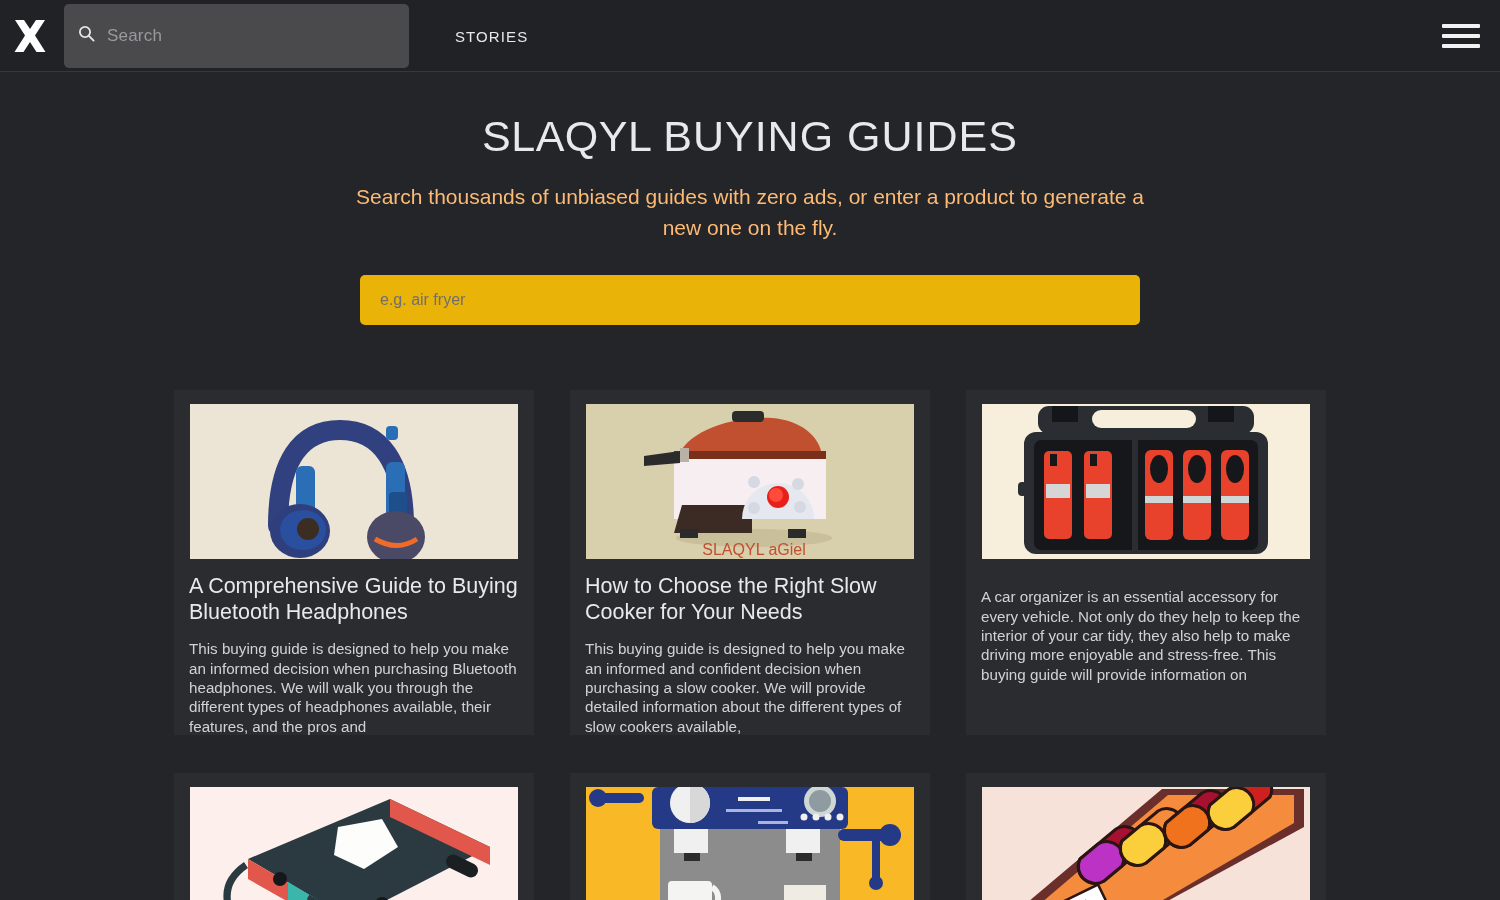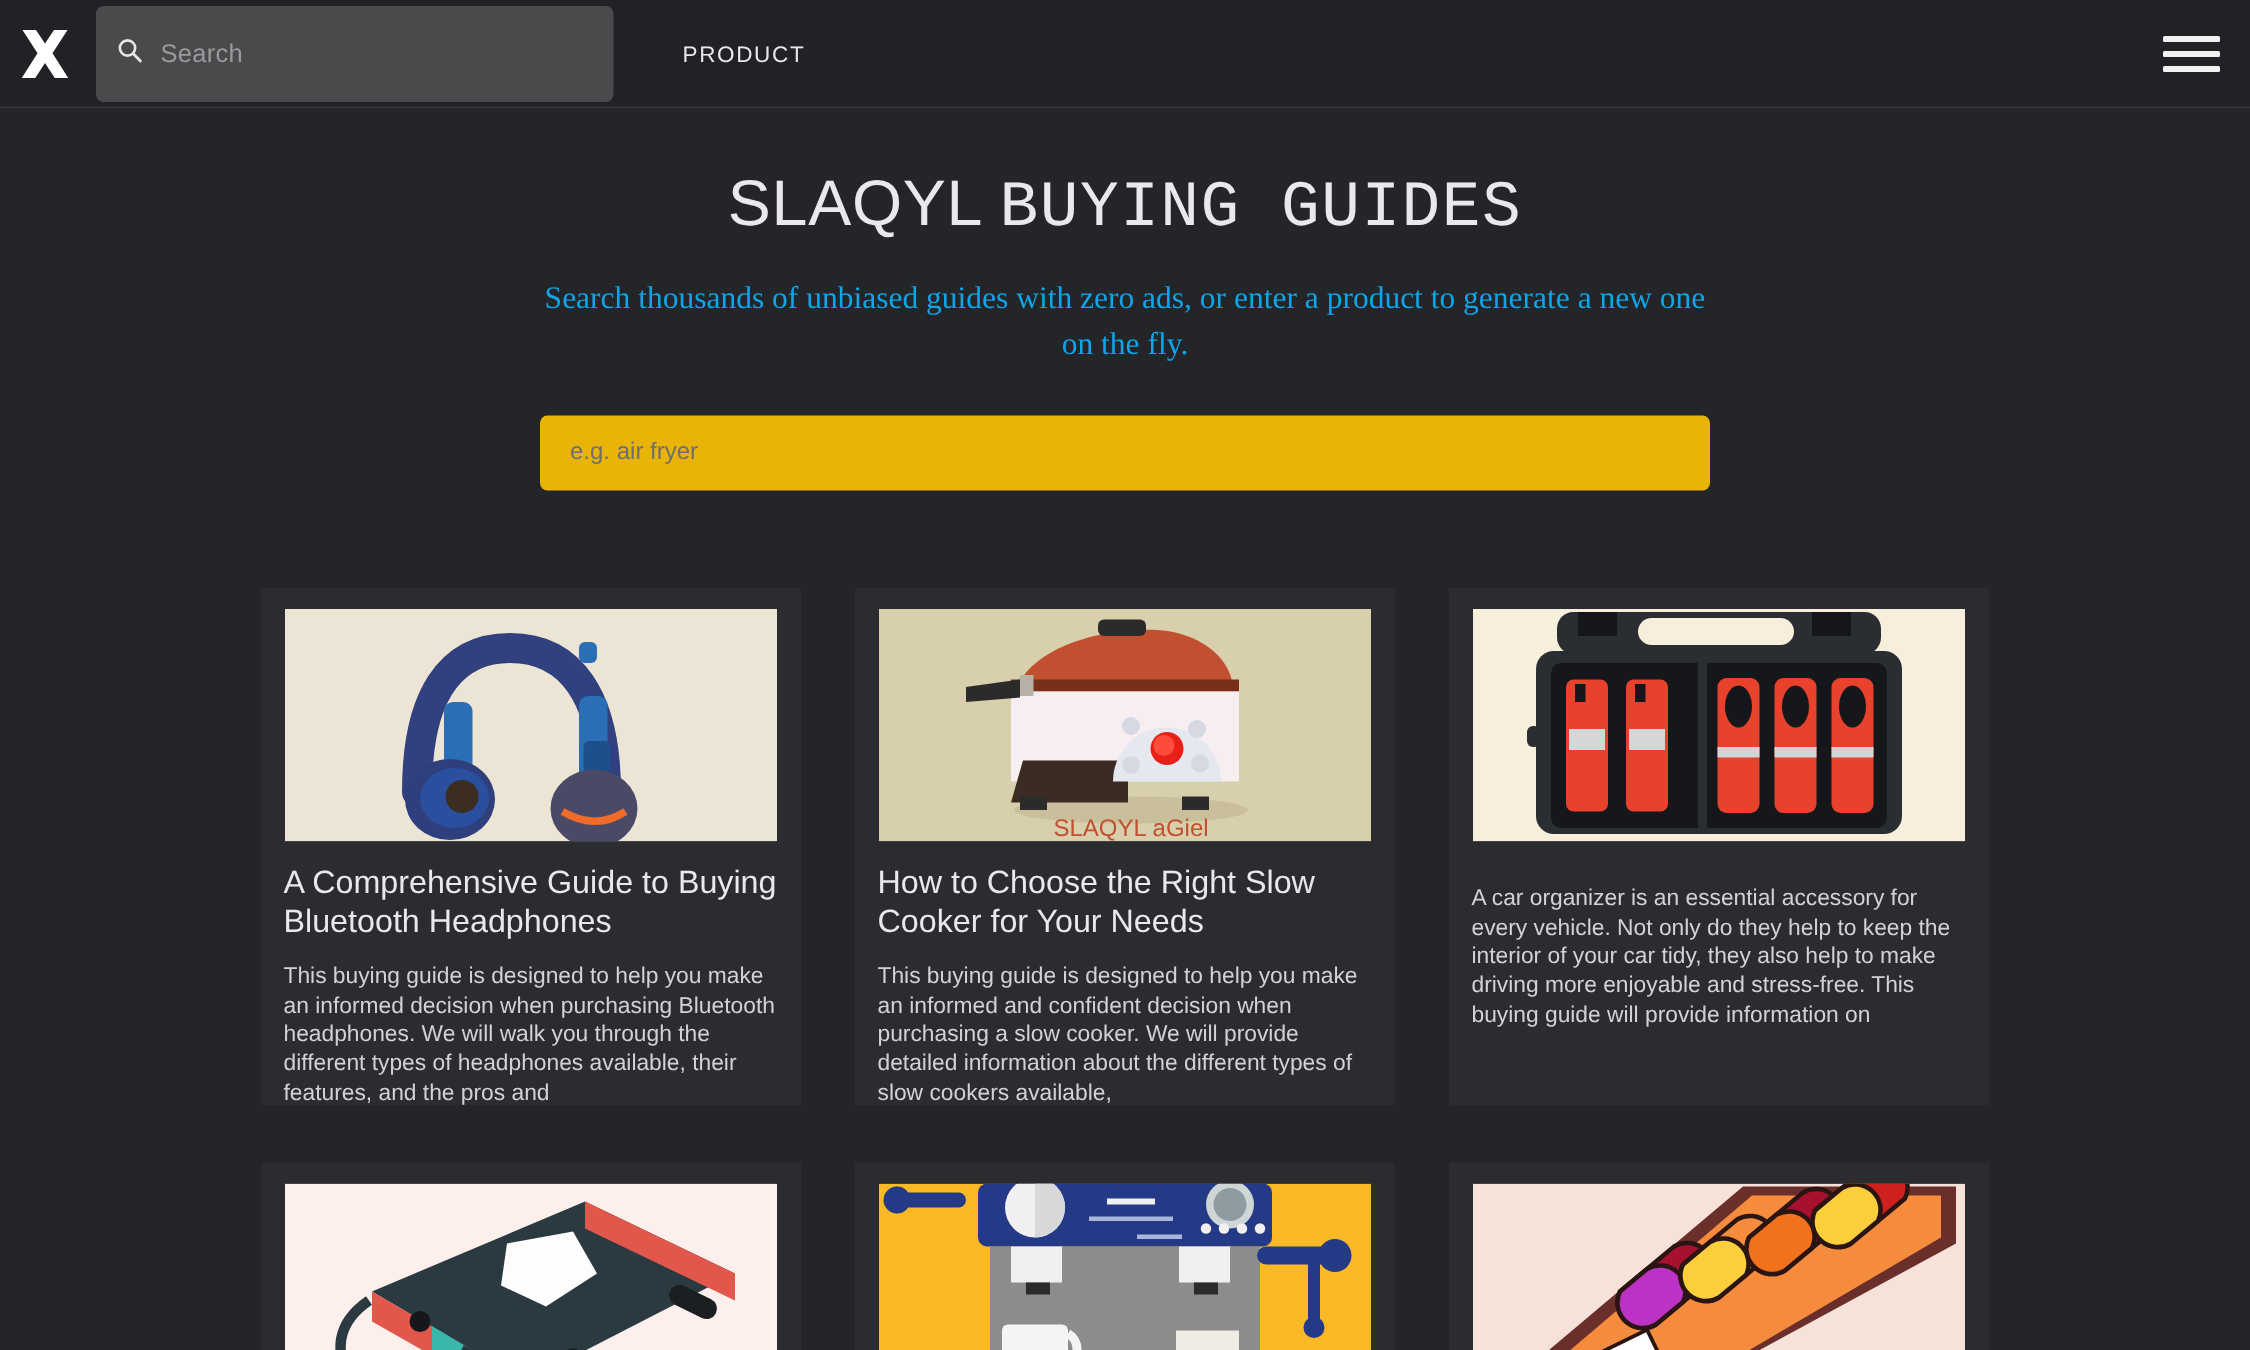--- a/index.html
+++ b/index.html
@@ -55,27 +55,26 @@
   }
   .hamburger span { display:block; width: 100%; height: 4px; background: #f2f2f2; border-radius: 1px; }
 
   
   .hero { width: 1500px; padding-top: 40px; text-align: center; }
   .hero-title {
     font-size: 43px; line-height: 1.15; font-weight: 400;
     color: #e9e9eb; letter-spacing: .5px;
   }
   .hero-title .t-sans { font-family: "Liberation Sans", sans-serif; }
-  .hero-title .t-serif { font-family: Liberation Mono, monospace; letter-spacing: 1px; text-align: right; }
+  .hero-title .t-serif { font-family: Liberation Sans, sans-serif; letter-spacing: 1px; text-align: right; }
   .hero-sub {
     margin: 20px auto 16px;
     width: 790px;
     font-size: 21px; line-height: 31px;
-    color: #0ea5e9;
-    font-family: Liberation Serif, serif;
+    color: #fdba74;
   }
   .hero-input-wrap {
     margin: 32px auto 0;
     width: 780px; height: 50px;
   }
   .hero-input {
     width: 100%; height: 100%;
     background: #eab308;
     border: none; border-radius: 5px;
     padding: 0 20px;
@@ -136,21 +135,21 @@
   <div class="header-search">
     <span class="s-icon">
       <svg width="17" height="17" viewBox="0 0 17 17">
         <circle cx="7" cy="7" r="5.1" fill="none" stroke="#e6e6e8" stroke-width="1.8"></circle>
         <line x1="10.9" y1="10.9" x2="15.6" y2="15.6" stroke="#e6e6e8" stroke-width="1.9" stroke-linecap="round"></line>
       </svg>
     </span>
     <span class="header-search-text">Search</span>
   </div>
 
-  <div class="nav-stories">PRODUCT</div>
+  <div class="nav-stories">STORIES</div>
 
   <div class="hamburger">
     <span></span>
     <span></span>
     <span></span>
   </div>
 </div>
 
 <div class="hero">
   <h1 class="hero-title">

